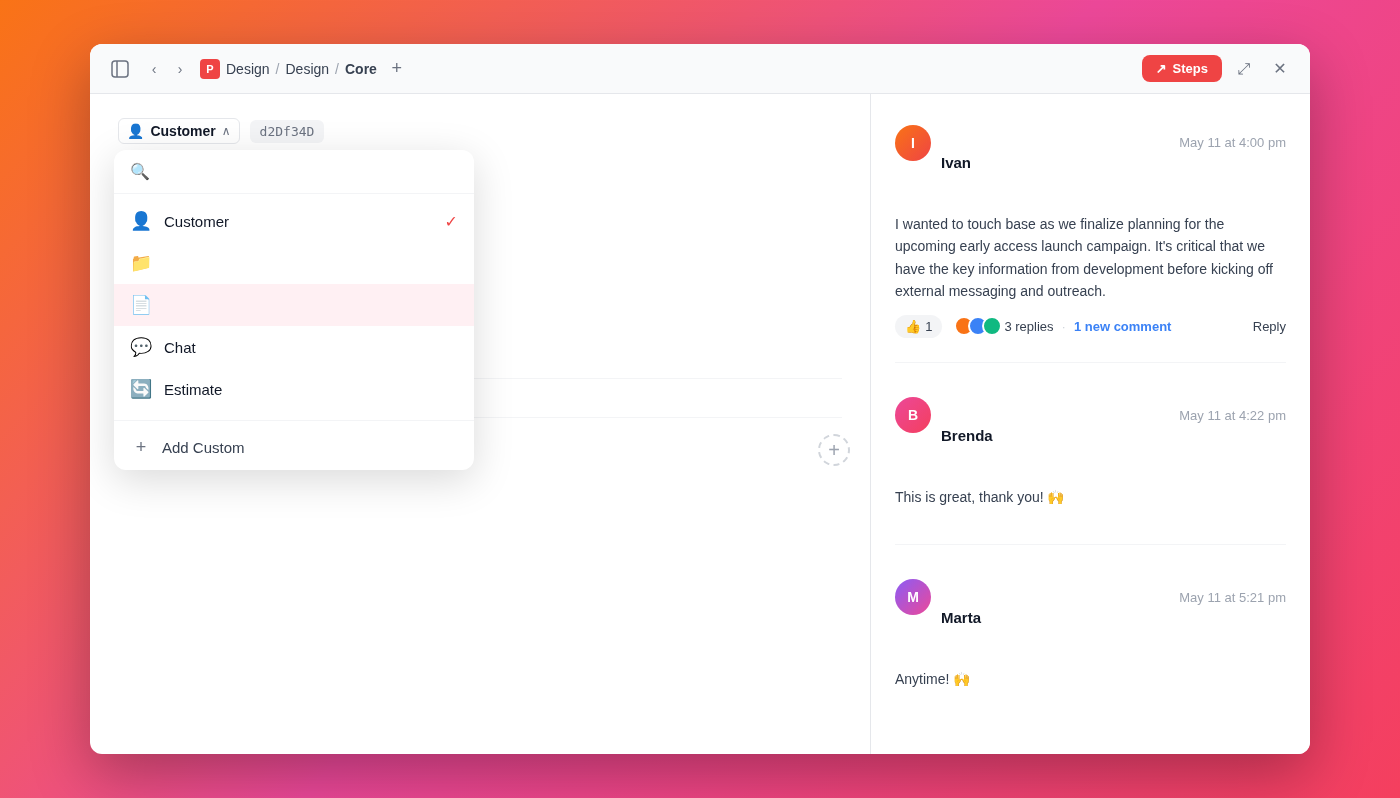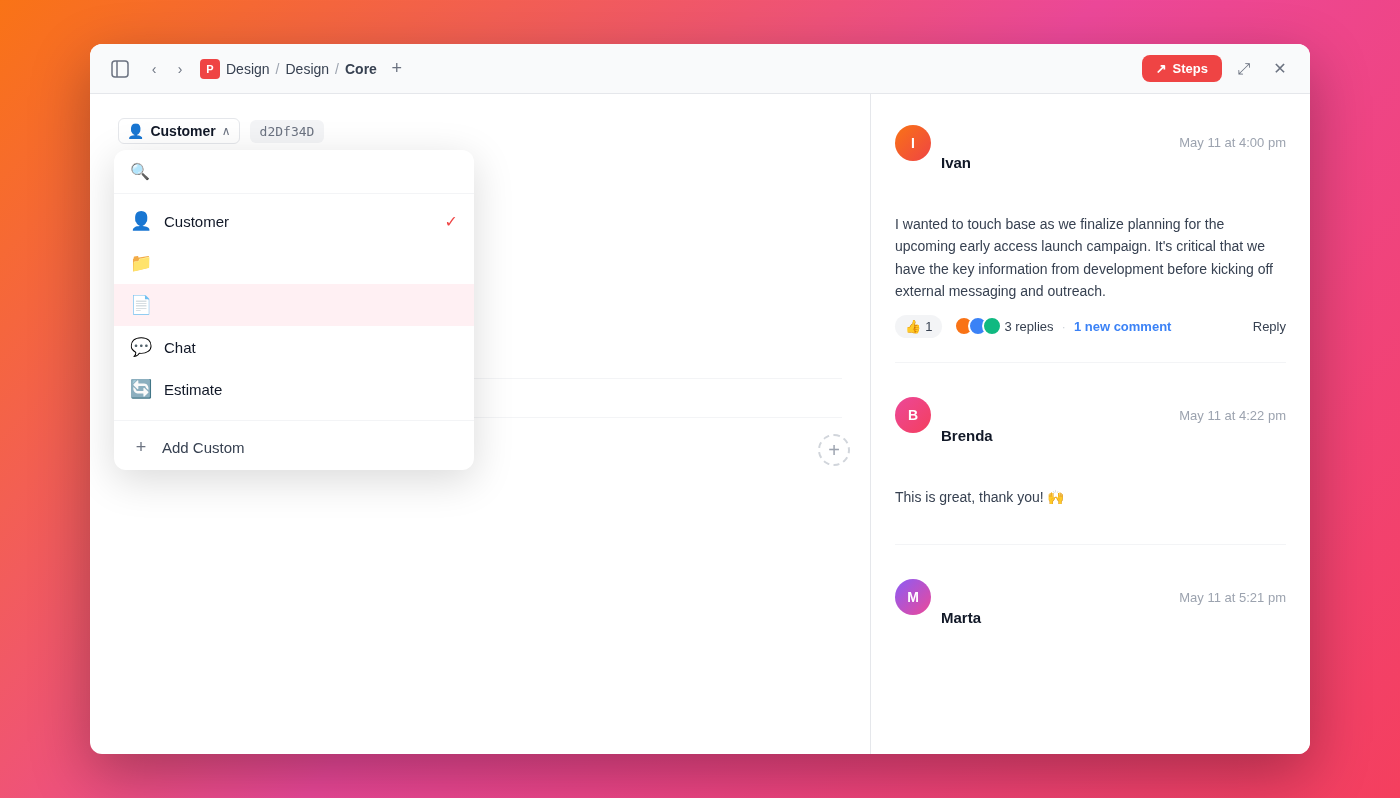--- a/index.html
+++ b/index.html
@@ -596,16 +596,17 @@
       <div class="comment-card">
         <div class="comment-header">
           <div class="comment-author">
             <div class="avatar avatar-marta">
               <span>M</span>
             </div>
             <span class="comment-name">Marta</span>
           </div>
           <span class="comment-time">May 11 at 5:21 pm</span>
         </div>
+        <div class="comment-body">Anytime! 🙌</div>
       </div>
     </div>
   </div>
 </div>
 
 </body></html>

